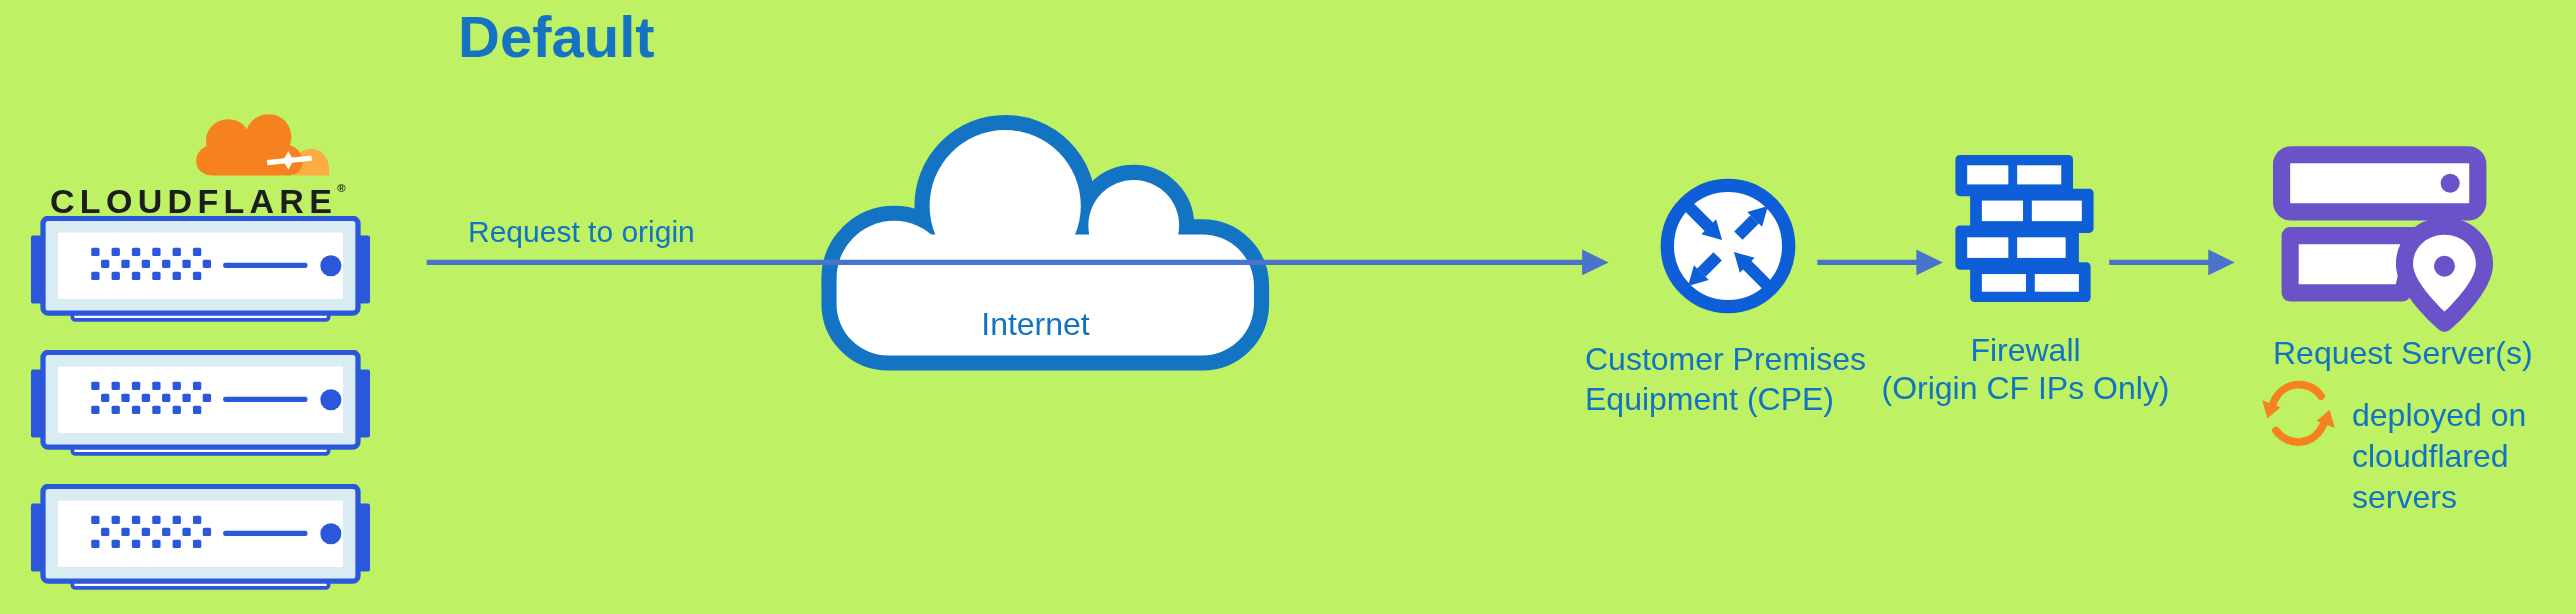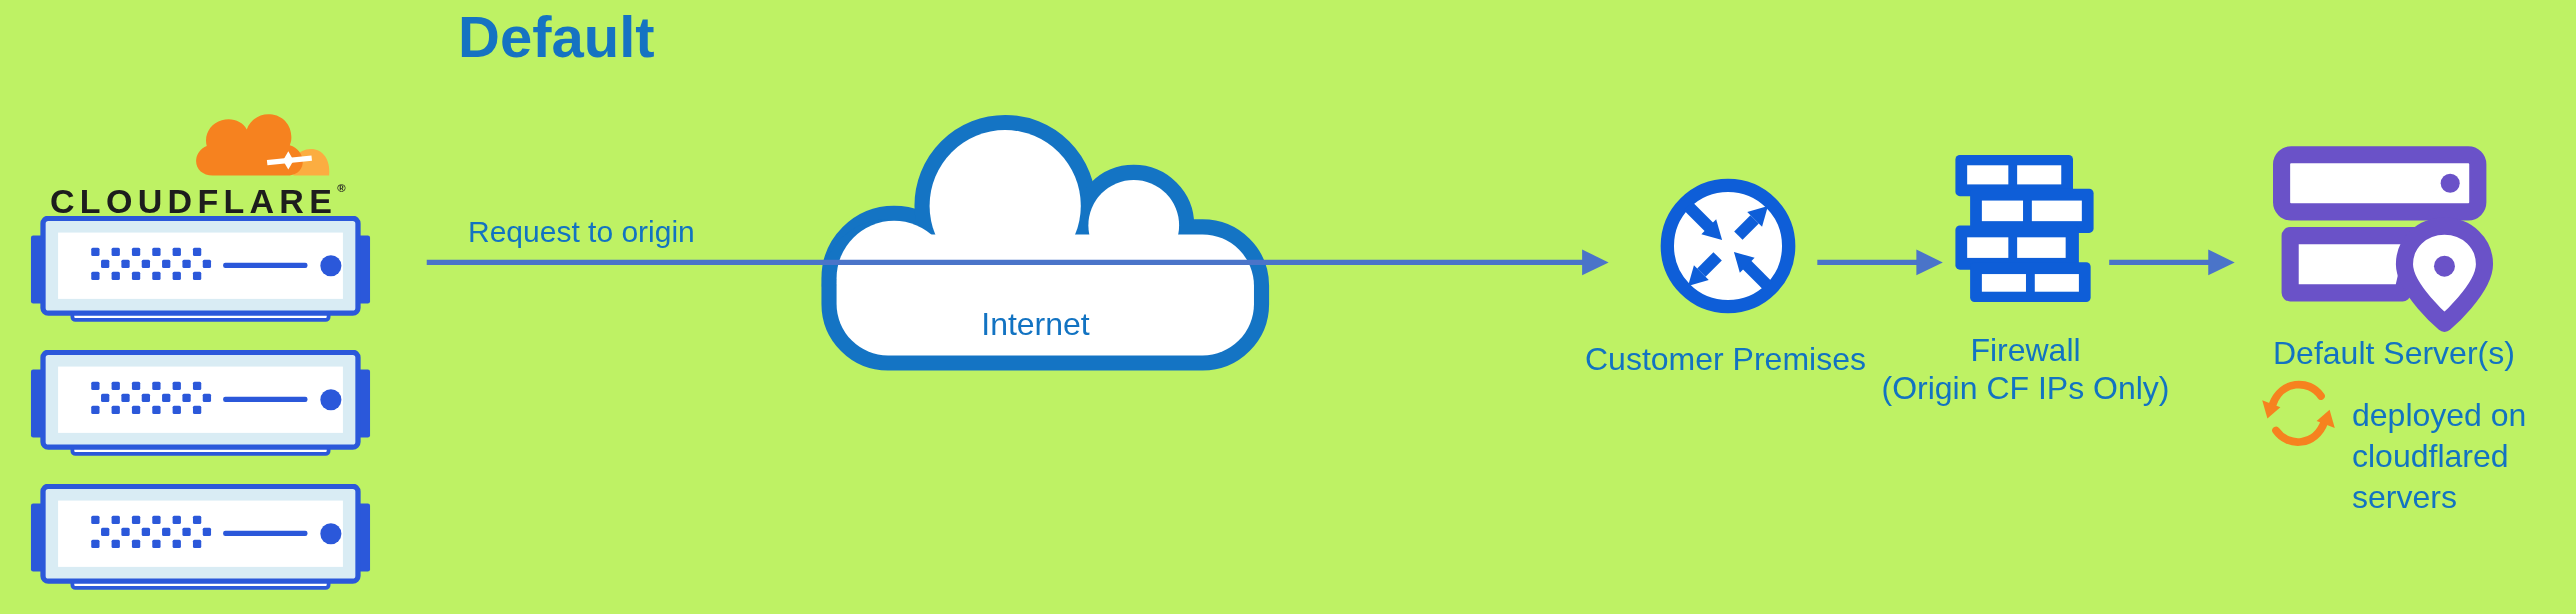--- a/index.html
+++ b/index.html
@@ -161,20 +161,21 @@
       <line x1="57" y1="43" x2="68" y2="32"></line>
         <polygon points="77,23 63,27 73,37" stroke="none"></polygon>
       <line x1="43" y1="57" x2="32" y2="68"></line>
         <polygon points="23,77 27,63 37,73" stroke="none"></polygon>
       <line x1="77" y1="77" x2="62" y2="62"></line>
         <polygon points="54,54 58,68 68,58" stroke="none"></polygon>
     </g>
   </svg>
   <div class="abs lbl" id="cpe-label">
     <div>Customer Premises</div>
+    <div>Equipment (CPE)</div>
   </div>
 
   <svg class="abs" style="left:1951px;top:155px" width="147" height="147" viewBox="0 0 100 100">
     <g fill="#0e5ed8">
       <rect x="3" y="0" width="80" height="28" rx="3"></rect>
       <rect x="13" y="23" width="84" height="30" rx="3"></rect>
       <rect x="3" y="48" width="84" height="30" rx="3"></rect>
       <rect x="13" y="73" width="82" height="27" rx="3"></rect>
     </g>
     <g fill="#ffffff">
@@ -193,21 +194,21 @@
     <div>(Origin CF IPs Only)</div>
   </div>
 
   <svg class="abs" style="left:2273px;top:146px" width="221" height="187" viewBox="0 0 116 98">
     <rect x="4.5" y="4.5" width="103" height="30" rx="5" fill="#fff" stroke="#6a52c8" stroke-width="9"></rect>
     <circle cx="93" cy="19.5" r="5" fill="#6a52c8"></circle>
     <polygon points="9,47 75,47 68,77 9,77" fill="#fff" stroke="#6a52c8" stroke-width="9" stroke-linejoin="round"></polygon>
     <path d="M90,42 c-12,0 -21,9 -21,20 c0,13 21,31 21,31 c0,0 21,-18 21,-31 c0,-11 -9,-20 -21,-20 z" fill="#fff" stroke="#6a52c8" stroke-width="9" stroke-linejoin="round"></path>
     <circle cx="90" cy="63" r="5.5" fill="#6a52c8"></circle>
   </svg>
-  <div class="abs lbl" id="origin-label">Default Server(s)</div>
+  <div class="abs lbl" id="origin-label">Request Server(s)</div>
 
   <svg class="abs" style="left:2255px;top:377px" width="87" height="76" viewBox="0 0 100 88">
     <g stroke="#f6821f" stroke-width="9" fill="none" stroke-linecap="round">
       <path d="M76,22 C62,2 30,4 20,32"></path>
       <path d="M24,62 C38,82 70,80 80,52"></path>
     </g>
     <g fill="#f6821f">
       <polygon points="14,48 8,27 29,35"></polygon>
       <polygon points="86,38 92,59 71,51"></polygon>
     </g>

